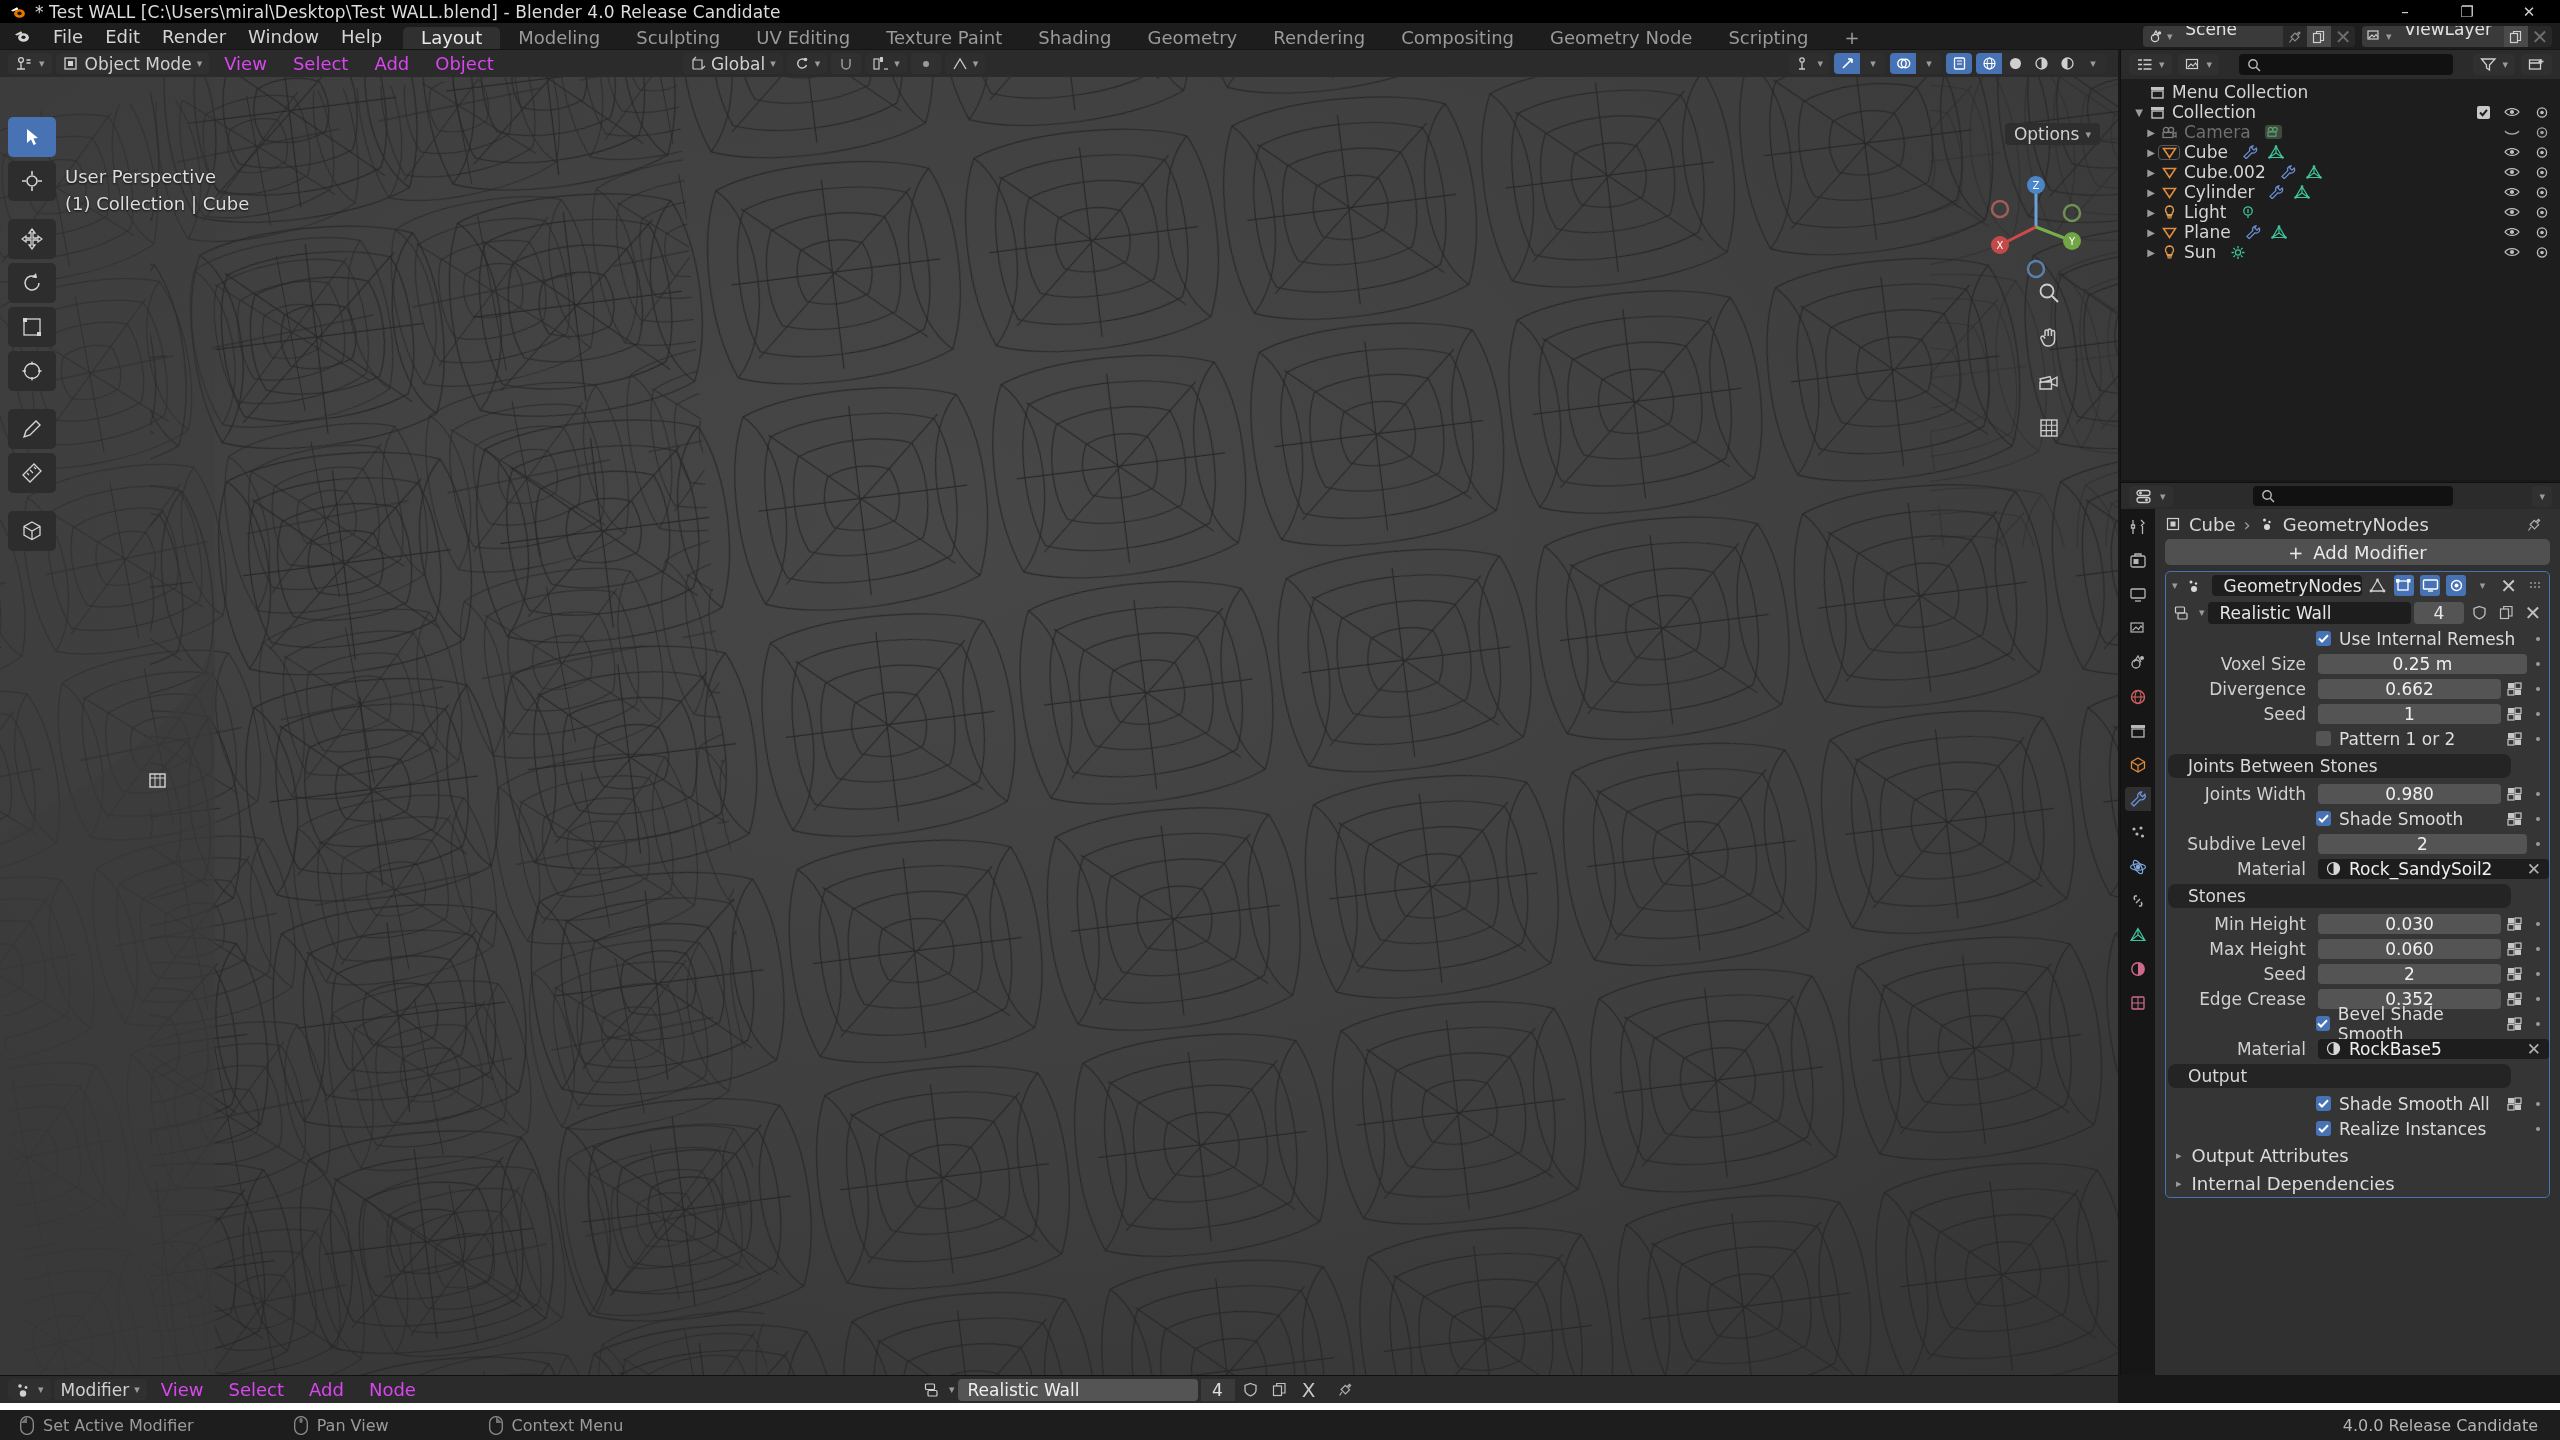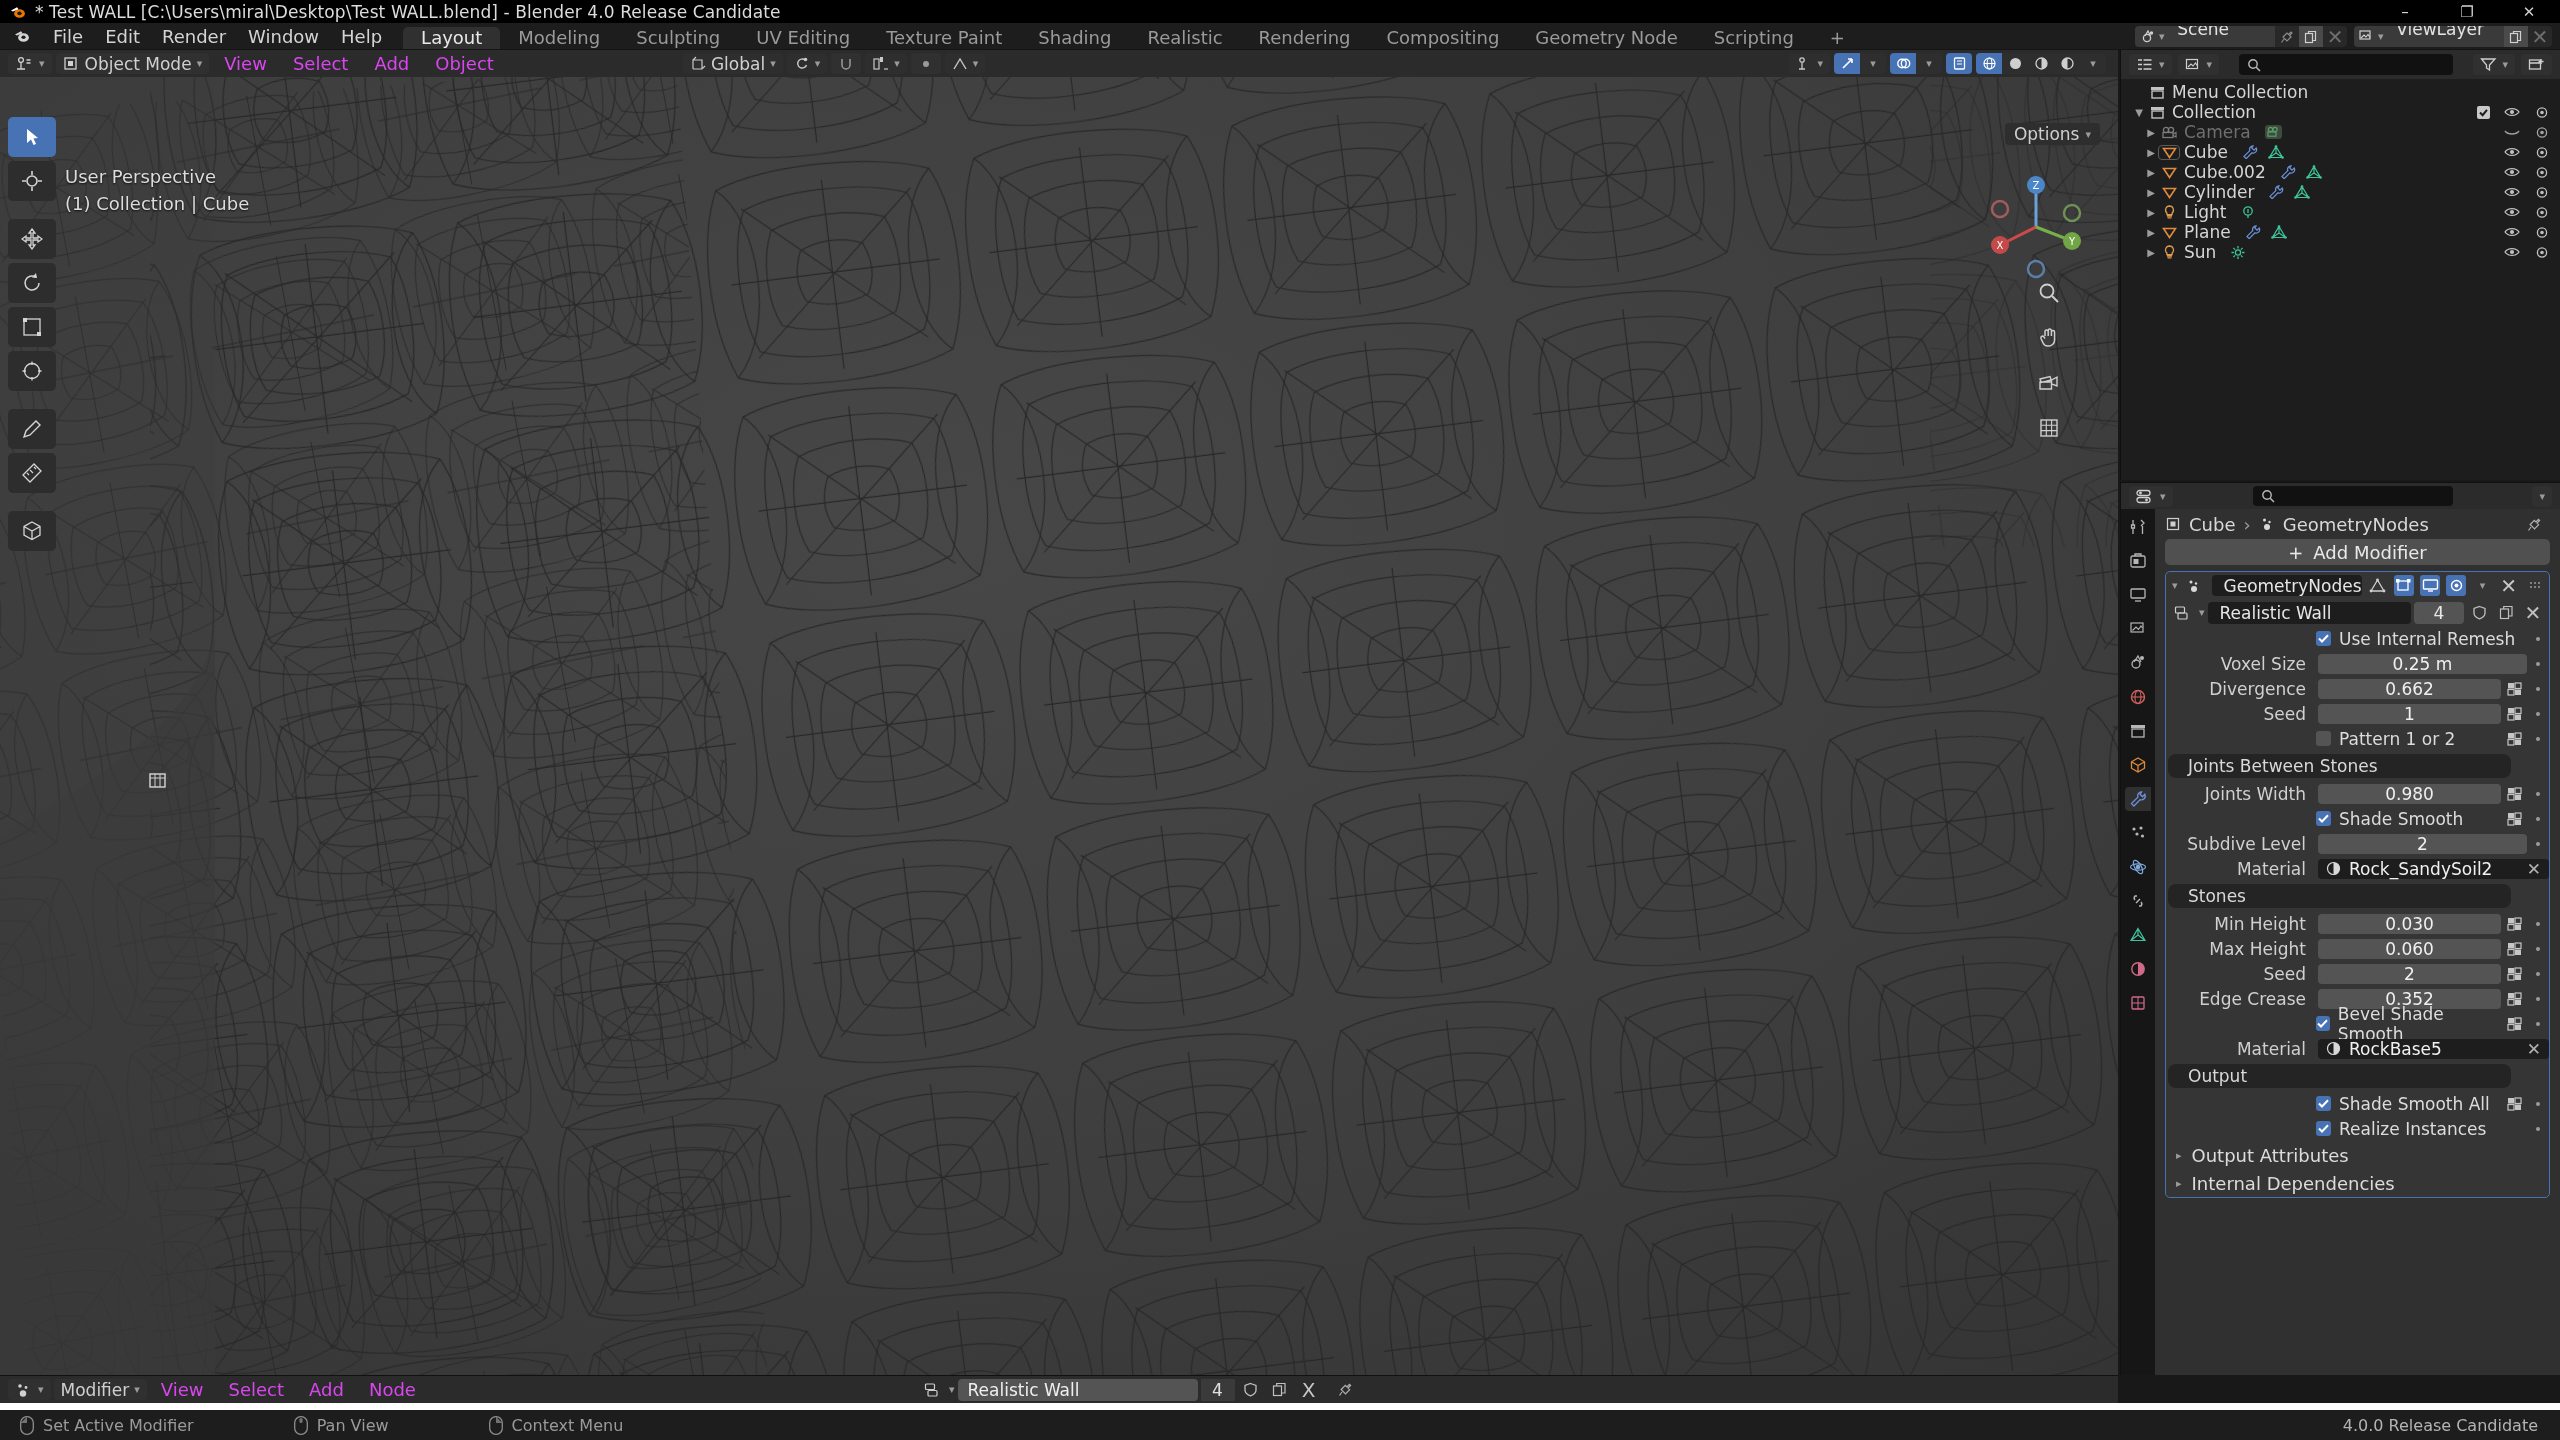--- a/index.html
+++ b/index.html
@@ -36,21 +36,21 @@
   .wstab{
     padding:0 18px; height:22px; line-height:22px; font-size:18px; color:#9a9a9a;
     border-radius:5px 5px 0 0;
   }
   .wstab.active{ background:#303030; color:#e8e8e8; }
   .topbar-right{
     position:absolute; right:8px; top:2px; height:23px; display:flex; align-items:center; gap:7px;
   }
   .idblock{ display:flex; align-items:center; height:21px; background:#282828; border-radius:4px; overflow:hidden; }
   .idicon{ width:34px; height:21px; background:#3a3a3a; display:flex; align-items:center; justify-content:center; gap:2px;}
-  .idname{ padding:0 20px 0 8px; font-size:17px; color:#e2e2e2; min-width:106px; background:#3a3a3a; height:35px; line-height:21px;}
+  .idname{ padding:0 12px 0 8px; font-size:17px; color:#e2e2e2; min-width:106px; background:#3a3a3a; height:35px; line-height:21px;}
   .idbtn{ width:24px; height:21px; display:flex; align-items:center; justify-content:center; color:#b9b9b9; }
   .idbtn.act{ background:#4a4a4a; }
   .idbtn.dim{ color:#6e6e6e; }
 
   
   .viewport{
     position:absolute; left:0; top:50px; width:2118px; height:1325px;
     background:#3b3b3b; overflow:hidden;
   }
   .vp-header{
@@ -210,21 +210,21 @@
       <div class="mi">Window</div>
       <div class="mi">Help</div>
     </div>
     <div class="wstabs">
       <div class="wstab active">Layout</div>
       <div class="wstab">Modeling</div>
       <div class="wstab">Sculpting</div>
       <div class="wstab">UV Editing</div>
       <div class="wstab">Texture Paint</div>
       <div class="wstab">Shading</div>
-      <div class="wstab">Realistic</div>
+      <div class="wstab">Geometry</div>
       <div class="wstab">Rendering</div>
       <div class="wstab">Compositing</div>
       <div class="wstab">Geometry Node</div>
       <div class="wstab">Scripting</div>
       <div class="wstab">+</div>
     </div>
 
     <div class="topbar-right">
       <div class="idblock">
         <div class="idicon">

